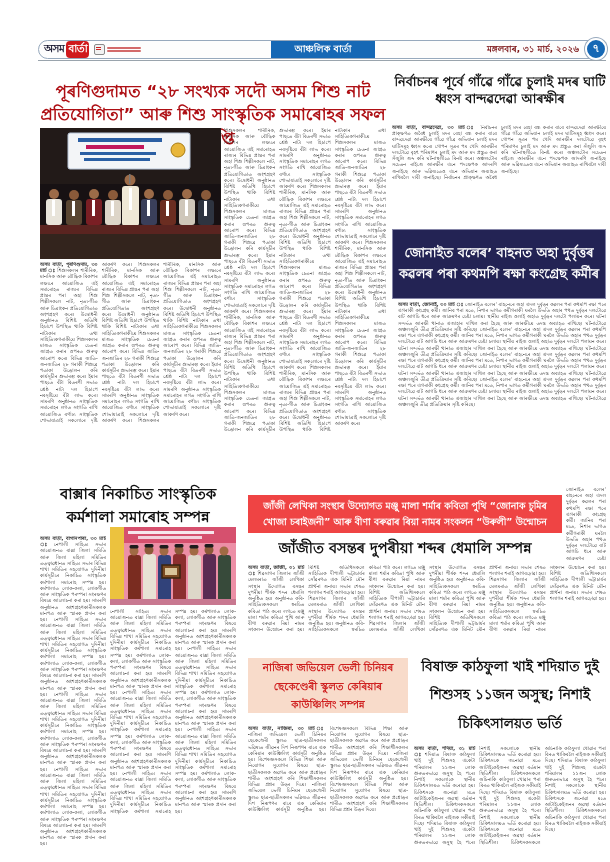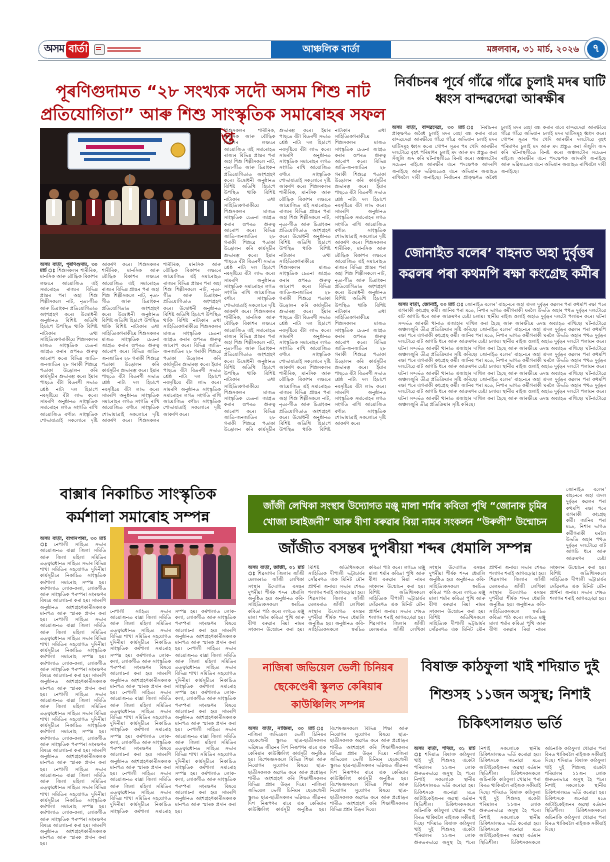--- a/index.html
+++ b/index.html
@@ -7,37 +7,37 @@
         font-family:"DejaVu Sans",sans-serif;}
   .abs{position:absolute;box-sizing:border-box;}
   
   .hbar{border:1px solid #97a9bd;border-radius:10px;background:#fdfdfd;display:flex;align-items:center;}
   .mast{display:flex;align-items:center;gap:2px;padding-left:5px;}
   .mast .m1{font-weight:bold;font-size:10.5px;color:#15152e;letter-spacing:-0.5px;}
   .mast .m2{font-weight:bold;font-size:10.5px;color:#fff;background:#d01a1d;border-radius:4px;padding:0 2px;letter-spacing:-0.5px;}
   .eicon{width:9px;height:9px;border:1px solid #8a8a8a;border-radius:2px;margin-left:3px;position:relative;background:#f2f2f2;}
   .eicon:before{content:"";position:absolute;left:1px;top:2px;width:5px;height:1px;background:#cc2222;box-shadow:0 2px 0 #cc2222;}
   .weblines div{width:34px;height:1.5px;background:#d36a6a;margin:1.5px 0;border-radius:1px;}
-  .secbox{position:absolute;left:232px;top:0;width:120px;height:100%;background:#1668b5;color:#fff;
+  .secbox{position:absolute;left:232px;top:0;width:104px;height:100%;background:#1668b5;color:#fff;
           font-weight:bold;font-size:9.5px;display:flex;align-items:center;justify-content:center;}
   .hdate{position:absolute;right:26px;top:0;height:100%;display:flex;align-items:center;
          color:#7c1618;font-weight:bold;font-size:8.8px;}
   .pgbadge{position:absolute;left:585px;top:38px;width:22px;height:22px;border-radius:50%;
            background:#1668b5;border:2px solid #ffffff;box-shadow:0 0 0 1px #97a9bd;color:#fff;
            font-weight:bold;font-size:11px;display:flex;align-items:center;justify-content:center;box-sizing:border-box;}
   .hrule{background:#9aa4ad;}
   
   .kicker{background:#ee1677;color:#fff;font-weight:bold;font-size:8.4px;display:flex;
           align-items:center;justify-content:center;white-space:nowrap;overflow:hidden;}
   .h-lead{color:#ae0f14;font-weight:bold;font-size:16.5px;line-height:1.42;text-align:center;}
   .h-black{color:#101010;font-weight:bold;text-align:center;}
   .navybox{background:#232354;color:#ffffff;font-weight:bold;font-size:13px;line-height:1.6;
            text-align:center;display:flex;align-items:center;justify-content:center;
            box-shadow:inset 0 0 0 1px rgba(215,215,235,.55);padding:2px 4px;}
-  .bluebox{background:#4d7c0f;color:#fff;font-weight:bold;font-size:9.3px;line-height:1.7;
+  .bluebox{background:#ef4444;color:#fff;font-weight:bold;font-size:9.3px;line-height:1.7;
            text-align:center;display:flex;align-items:center;justify-content:center;padding:1px 8px;}
   .peachbox{background:#f8dbca;color:#cf1f1f;font-weight:bold;font-size:10.3px;line-height:1.75;
             text-align:center;display:flex;align-items:center;justify-content:center;padding:2px 4px;}
   
   .body-txt{font-size:4.8px;line-height:1.3;text-align:justify;color:#1c1c1c;overflow:hidden;
             word-break:break-word;column-gap:4px;}
   .dl{font-weight:bold;}
   svg{display:block;}
 </style>
 </head>

